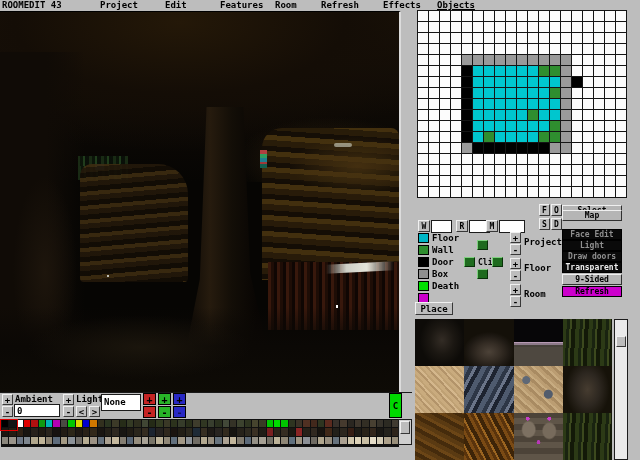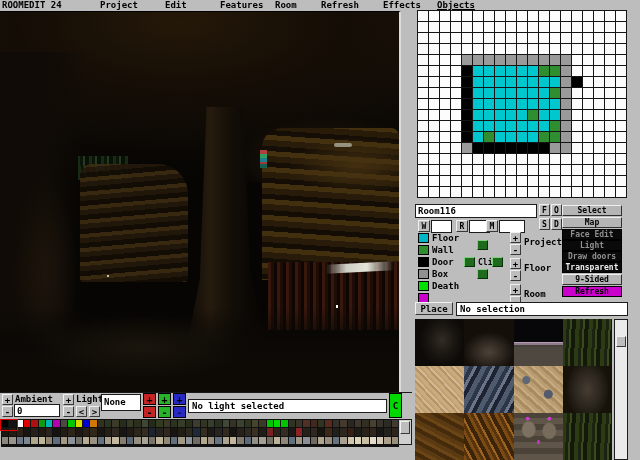--- a/index.html
+++ b/index.html
@@ -67,21 +67,21 @@
   #palselect{left:0px;top:419px;width:16px;height:10px;border:1px solid #e00000;}
   
   #statusbar{left:2px;top:447px;font-size:8.6px;}
 </style>
 </head>
 <body>
 
 <div id="screen">
 
   <div id="menubar" class="abs">
-    <span class="txt" style="left:2px;">ROOMEDIT 24</span>
+    <span class="txt" style="left:2px;">ROOMEDIT 43</span>
   <div class="txt" style="left: 100px; top: 0px;">Project</div>
       <div class="txt" style="left: 165px; top: 0px;">Edit</div>
       <div class="txt" style="left: 220px; top: 0px;">Features</div>
       <div class="txt" style="left: 275px; top: 0px;">Room</div>
       <div class="txt" style="left: 321px; top: 0px;">Refresh</div>
       <div class="txt" style="left: 383px; top: 0px;">Effects</div>
       <div class="txt" style="left: 437px; top: 0px; text-decoration: underline;">Objects</div>
     </div>
 
   <div id="viewport" class="abs">
@@ -436,23 +436,20 @@
       <div class="mcell" style="background: rgb(252, 252, 252);"></div>
       <div class="mcell" style="background: rgb(252, 252, 252);"></div>
       <div class="mcell" style="background: rgb(252, 252, 252);"></div>
       <div class="mcell" style="background: rgb(252, 252, 252);"></div>
       <div class="mcell" style="background: rgb(252, 252, 252);"></div>
       <div class="mcell" style="background: rgb(252, 252, 252);"></div>
       <div class="mcell" style="background: rgb(252, 252, 252);"></div>
       <div class="mcell" style="background: rgb(252, 252, 252);"></div>
     </div>
 
-  <div class="abs sunken" style="left:415px;top:204px;width:122px;height:14px;">
-    <span class="txt" style="position:absolute;left:2px;top:1px;">Room116</span>
-  </div>
   <div class="abs raised btn" style="left:539px;top:204px;width:11px;height:12px;font-size:8px;">
       <span>F</span>
     </div>
   <div class="abs raised btn" style="left:551px;top:204px;width:11px;height:12px;font-size:8px;">
       <span>O</span>
     </div>
   <div class="abs raised btn" style="left:539px;top:218px;width:11px;height:12px;font-size:8px;">
       <span>S</span>
     </div>
   <div class="abs raised btn" style="left:551px;top:218px;width:11px;height:12px;font-size:8px;">
@@ -499,35 +496,32 @@
       <div class="abs txt" style="left: 524px; top: 237px;">Project</div>
       <div class="abs raised btn mini" style="left: 510px; top: 258px;">+</div>
       <div class="abs raised btn mini" style="left: 510px; top: 270px;">-</div>
       <div class="abs txt" style="left: 524px; top: 263px;">Floor</div>
       <div class="abs raised btn mini" style="left: 510px; top: 284px;">+</div>
       <div class="abs raised btn mini" style="left: 510px; top: 296px;">-</div>
       <div class="abs txt" style="left: 524px; top: 289px;">Room</div>
     </div>
   <div id="stack">
       <div class="abs btn stackbtn stack-raised" style="top: 205px;">Select</div>
-      <div class="abs btn stackbtn stack-raised" style="top: 217px;">Map</div>
+      <div class="abs btn stackbtn stack-raised" style="top: 210px;">Map</div>
       <div class="abs btn stackbtn stack-dark" style="top: 229px;">Face Edit</div>
       <div class="abs btn stackbtn stack-dark" style="top: 240px;">Light</div>
       <div class="abs btn stackbtn stack-dark" style="top: 251px;">Draw doors</div>
       <div class="abs btn stackbtn stack-darkwhite" style="top: 262px;">Transparent</div>
       <div class="abs btn stackbtn stack-raised" style="top: 274px;">9-Sided</div>
       <div class="abs btn stackbtn stack-magenta" style="top: 286px;">Refresh</div>
     </div>
 
   <div class="abs raised btn" style="left:415px;top:302px;width:38px;height:13px;font-size:9px;">
       <span>Place</span>
     </div>
-  <div class="abs sunken" style="left:456px;top:302px;width:172px;height:14px;">
-    <span class="txt" style="position:absolute;left:3px;top:1px;">No selection</span>
-  </div>
 
   <div id="texgrid" class="abs">
       <div class="tile tx1"></div>
       <div class="tile tx2"></div>
       <div class="tile tx3"></div>
       <div class="tile tx4"></div>
       <div class="tile tx5"></div>
       <div class="tile tx6"></div>
       <div class="tile tx7"></div>
       <div class="tile tx8"></div>
@@ -577,23 +571,20 @@
     </div>
   <div class="abs rgb" style="left:158px;top:406px;background:#28b428;">
       <span>-</span>
     </div>
   <div class="abs rgb" style="left:173px;top:393px;background:#2828c4;color:#000;">
       <span>+</span>
     </div>
   <div class="abs rgb" style="left:173px;top:406px;background:#2828c4;color:#101060;">
       <span>-</span>
     </div>
-  <div class="abs sunken" style="left:188px;top:399px;width:199px;height:14px;">
-    <span class="txt" style="position:absolute;left:3px;top:1px;">No light selected</span>
-  </div>
   <div class="abs btn" style="left:389px;top:393px;width:13px;height:25px;background:#00d800;border:1px solid #000;font-size:9px;">
       <span>C</span>
     </div>
 
   <div id="palette" class="abs">
       <div class="pcell" style="background: rgb(0, 0, 0);"></div>
       <div class="pcell" style="background: rgb(20, 20, 20);"></div>
       <div class="pcell" style="background: rgb(255, 255, 255);"></div>
       <div class="pcell" style="background: rgb(224, 0, 0);"></div>
       <div class="pcell" style="background: rgb(176, 16, 16);"></div>

